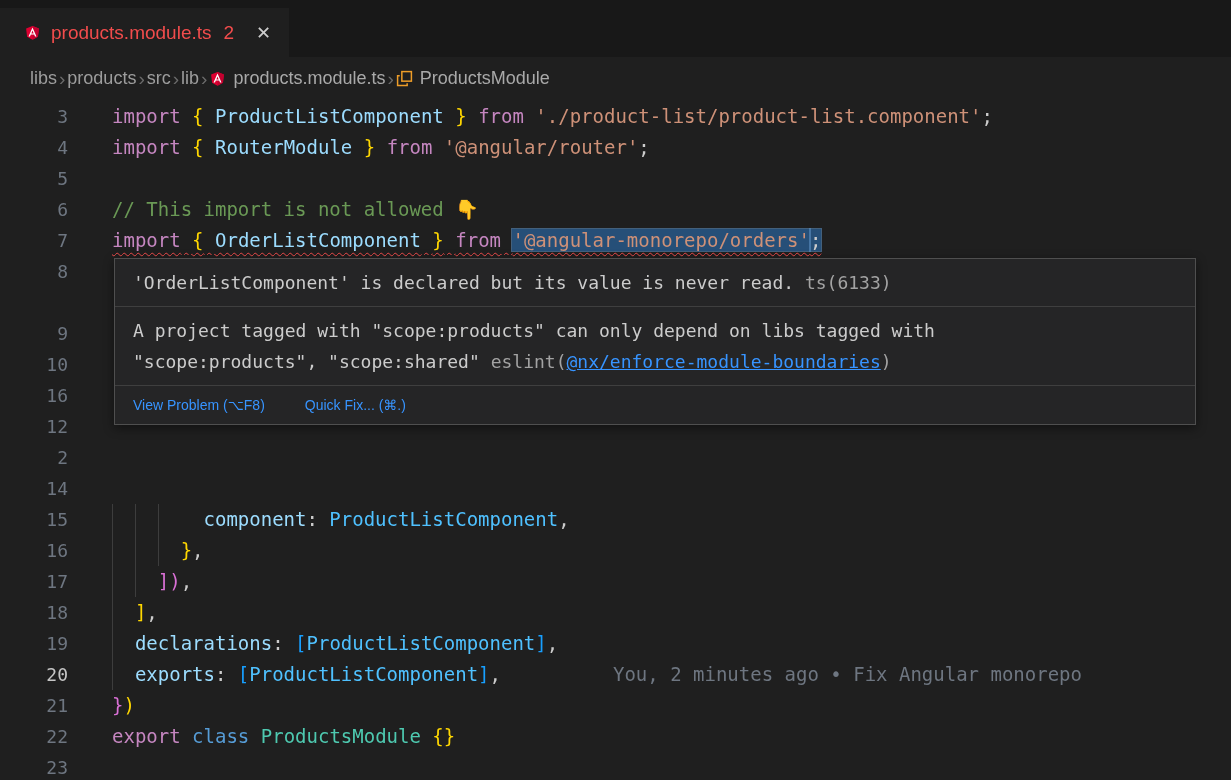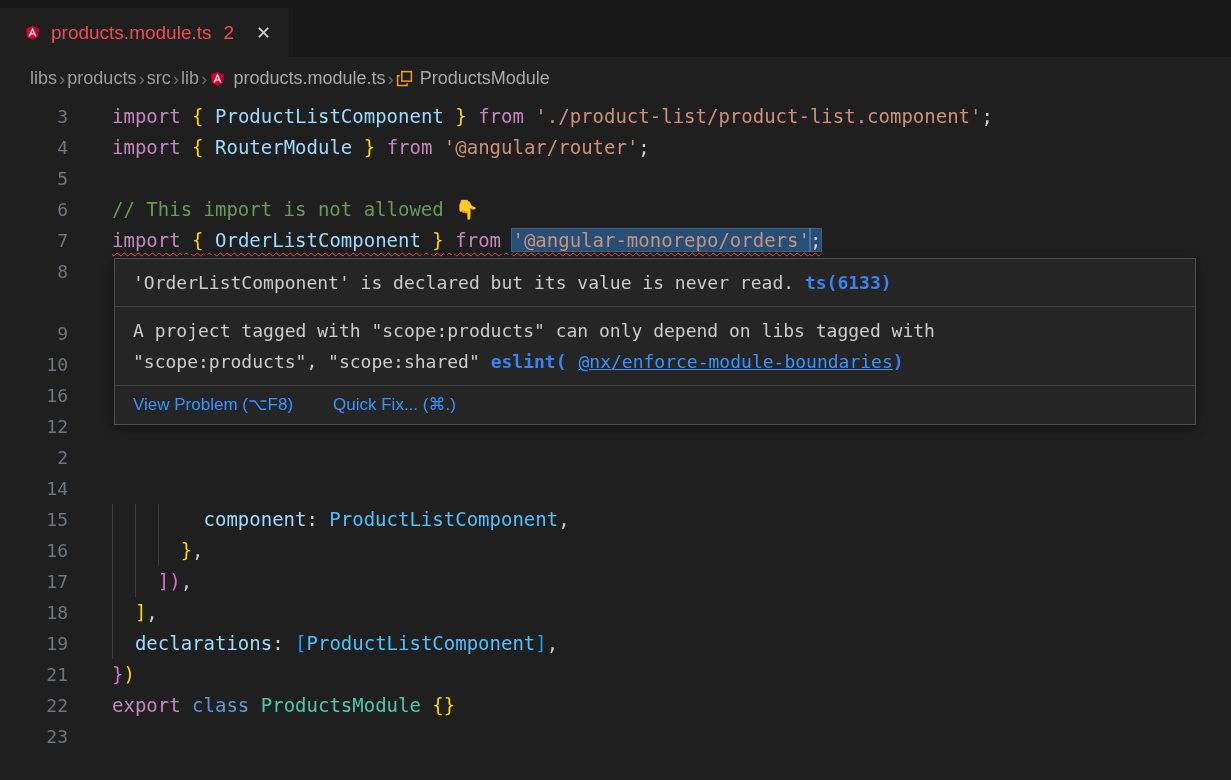--- a/index.html
+++ b/index.html
@@ -69,27 +69,27 @@
   
   .hover-popup {
     position:absolute; left:114px; top:158px; width:1082px; z-index:10;
     background:#252526; border:1px solid #4f4f4f;
     box-shadow:0 3px 10px rgba(0,0,0,.45);
     font-family:"DejaVu Sans Mono","Liberation Mono",monospace;
     font-size:18px; line-height:31px; color:#cccccc;
   }
   .hp-sec { padding:8px 18px; }
   .hp-sec + .hp-sec { border-top:1px solid #3f3f3f; }
-  .hp-dim { color:#3b82f6;font-weight:bold; }
-  .hp-link { color:#3794FF; text-decoration:underline; cursor:pointer;margin-left:12px; }
+  .hp-dim { color:#a3a3a3; }
+  .hp-link { color:#3794FF; text-decoration:underline; cursor:pointer; }
   .hp-kw { color:#569CD6; }
   .hp-str { color:#CE9178; }
   .hp-actions {
     border-top:1px solid #3f3f3f; padding:6px 18px; display:flex; gap:40px;
-    font-family:"Liberation Sans", sans-serif; font-size:17px; line-height:26px;
+    font-family:"Liberation Sans", sans-serif; font-size:14px; line-height:26px;
   }
   .hp-action { color:#3794FF; cursor:pointer; }
 </style>
 </head>
 <body>
 
 <div class="tab-strip">
   <div class="tab">
     <span class="icon16">
       <svg viewBox="0 0 250 250" width="17" height="17">
@@ -147,20 +147,21 @@
       <div class="line"><div class="gutter">10</div><div class="code"></div></div>
       <div class="line"><div class="gutter">16</div><div class="code"></div></div>
       <div class="line"><div class="gutter">12</div><div class="code"></div></div>
       <div class="line"><div class="gutter">2</div><div class="code"></div></div>
       <div class="line"><div class="gutter">14</div><div class="code"></div></div>
       <div class="line"><div class="gutter">15</div><div class="code"><span class="guide"></span><span class="guide"></span><span class="guide"></span><span class="df">  </span><span class="var">component</span><span class="df">: </span><span class="cls">ProductListComponent</span><span class="df">,</span></div></div>
       <div class="line"><div class="gutter">16</div><div class="code"><span class="guide"></span><span class="guide"></span><span class="guide"></span><span class="b1">}</span><span class="df">,</span></div></div>
       <div class="line"><div class="gutter">17</div><div class="code"><span class="guide"></span><span class="guide"></span><span class="b2">])</span><span class="df">,</span></div></div>
       <div class="line"><div class="gutter">18</div><div class="code"><span class="guide"></span><span class="b1">]</span><span class="df">,</span></div></div>
       <div class="line"><div class="gutter">19</div><div class="code"><span class="guide"></span><span class="var">declarations</span><span class="df">: </span><span class="b3">[</span><span class="cls">ProductListComponent</span><span class="b3">]</span><span class="df">,</span></div></div>
+      <div class="line current"><div class="gutter">20</div><div class="code"><span class="guide"></span><span class="var">exports</span><span class="df">: </span><span class="b3">[</span><span class="cls">ProductListComponent</span><span class="b3">]</span><span class="df">,</span><span class="blame">You, 2 minutes ago • Fix Angular monorepo</span></div></div>
       <div class="line"><div class="gutter">21</div><div class="code"><span class="b2">}</span><span class="b1">)</span></div></div>
       <div class="line"><div class="gutter">22</div><div class="code"><span class="kw">export</span><span class="df"> </span><span class="kw2">class</span><span class="df"> </span><span class="teal">ProductsModule</span><span class="df"> </span><span class="b1">{}</span></div></div>
       <div class="line"><div class="gutter">23</div><div class="code"></div></div>
     </div>
 
   <div class="hover-popup">
     <div class="hp-sec">
       <span>'OrderListComponent' is declared but its value is never read.</span><span class="hp-dim"> ts(6133)</span>
     </div>
     <div class="hp-sec">

